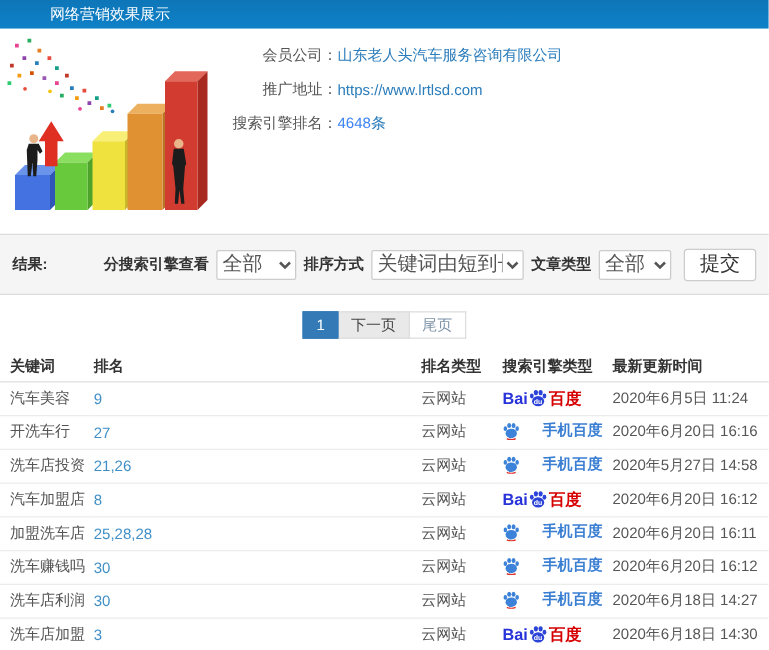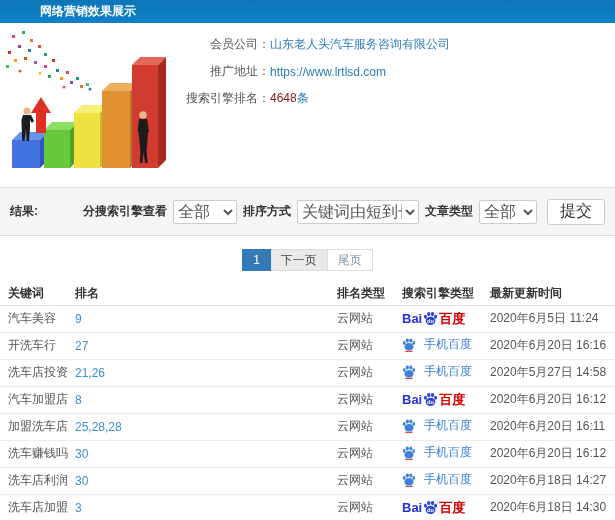--- a/index.html
+++ b/index.html
@@ -12,35 +12,35 @@
     width: 615px;
     height: 520px;
     overflow: hidden;
   }
 
   
   .topbar {
     height: 23px;
     background: linear-gradient(#0d76b8, #0f81c8);
     color: #fff;
-    font-weight: bold;
+    font-weight: normal;
     line-height: 23px;
     padding-left: 40px;
     font-size: 12px;
   }
 
   
   .info-section { display: flex; height: 164px; background: #fff; }
   .illustration { width: 180px; height: 160px; flex: 0 0 180px; }
   .info-list { flex: 1; padding-top: 14px; }
   .info-row { display: flex; align-items: center; height: 15px; margin-bottom: 12px; }
   .info-label { width: 90px; text-align: right; color: #555; flex: 0 0 90px; }
   .info-value { color: #444; }
   a.link { color: #2a7cba; text-decoration: none; }
-  .rank-count { color: #7f1d1d; }
+  .rank-count { color: #3b82f6; }
   .rank-unit { color: #2a7cba; }
 
   
   .filter-bar {
     background: #f5f5f5;
     border-top: 1px solid #ddd;
     border-bottom: 1px solid #ddd;
     height: 49px;
     display: flex;
     align-items: center;
@@ -90,21 +90,21 @@
   .col-engine  { width: 88px; }
   .cell-keyword { color: #333; }
   .cell-rank a { color: #3f8fc6; text-decoration: none; }
   .cell-time { color: #555; }
 
   
   .baidu-logo { display: inline-flex; align-items: center; font-weight: bold; font-size: 13px; line-height: 16px; }
   .baidu-logo .bai { color: #2732d9; font-style: normal; }
   .baidu-logo .cn  { color: #d60000; font-style: normal; }
   .baidu-logo svg  { margin: 0 1px; }
-  .mbaidu { display: inline-flex; align-items: center; gap: 8px; color: #3b7fd3; font-size: 12px; }
+  .mbaidu { display: inline-flex; align-items: center; gap: 18px; color: #3b7fd3; font-size: 12px; font-weight: bold; }
 </style>
 </head>
 <body>
 
 <svg width="0" height="0" style="position:absolute">
   <symbol id="paw" viewBox="0 0 16 16">
     <ellipse cx="8" cy="10.6" rx="5.2" ry="4.4"></ellipse>
     <ellipse cx="2.6" cy="6.2" rx="1.6" ry="2.1"></ellipse>
     <ellipse cx="6.1" cy="3.3" rx="1.8" ry="2.3"></ellipse>
     <ellipse cx="10.1" cy="3.3" rx="1.8" ry="2.3"></ellipse>

